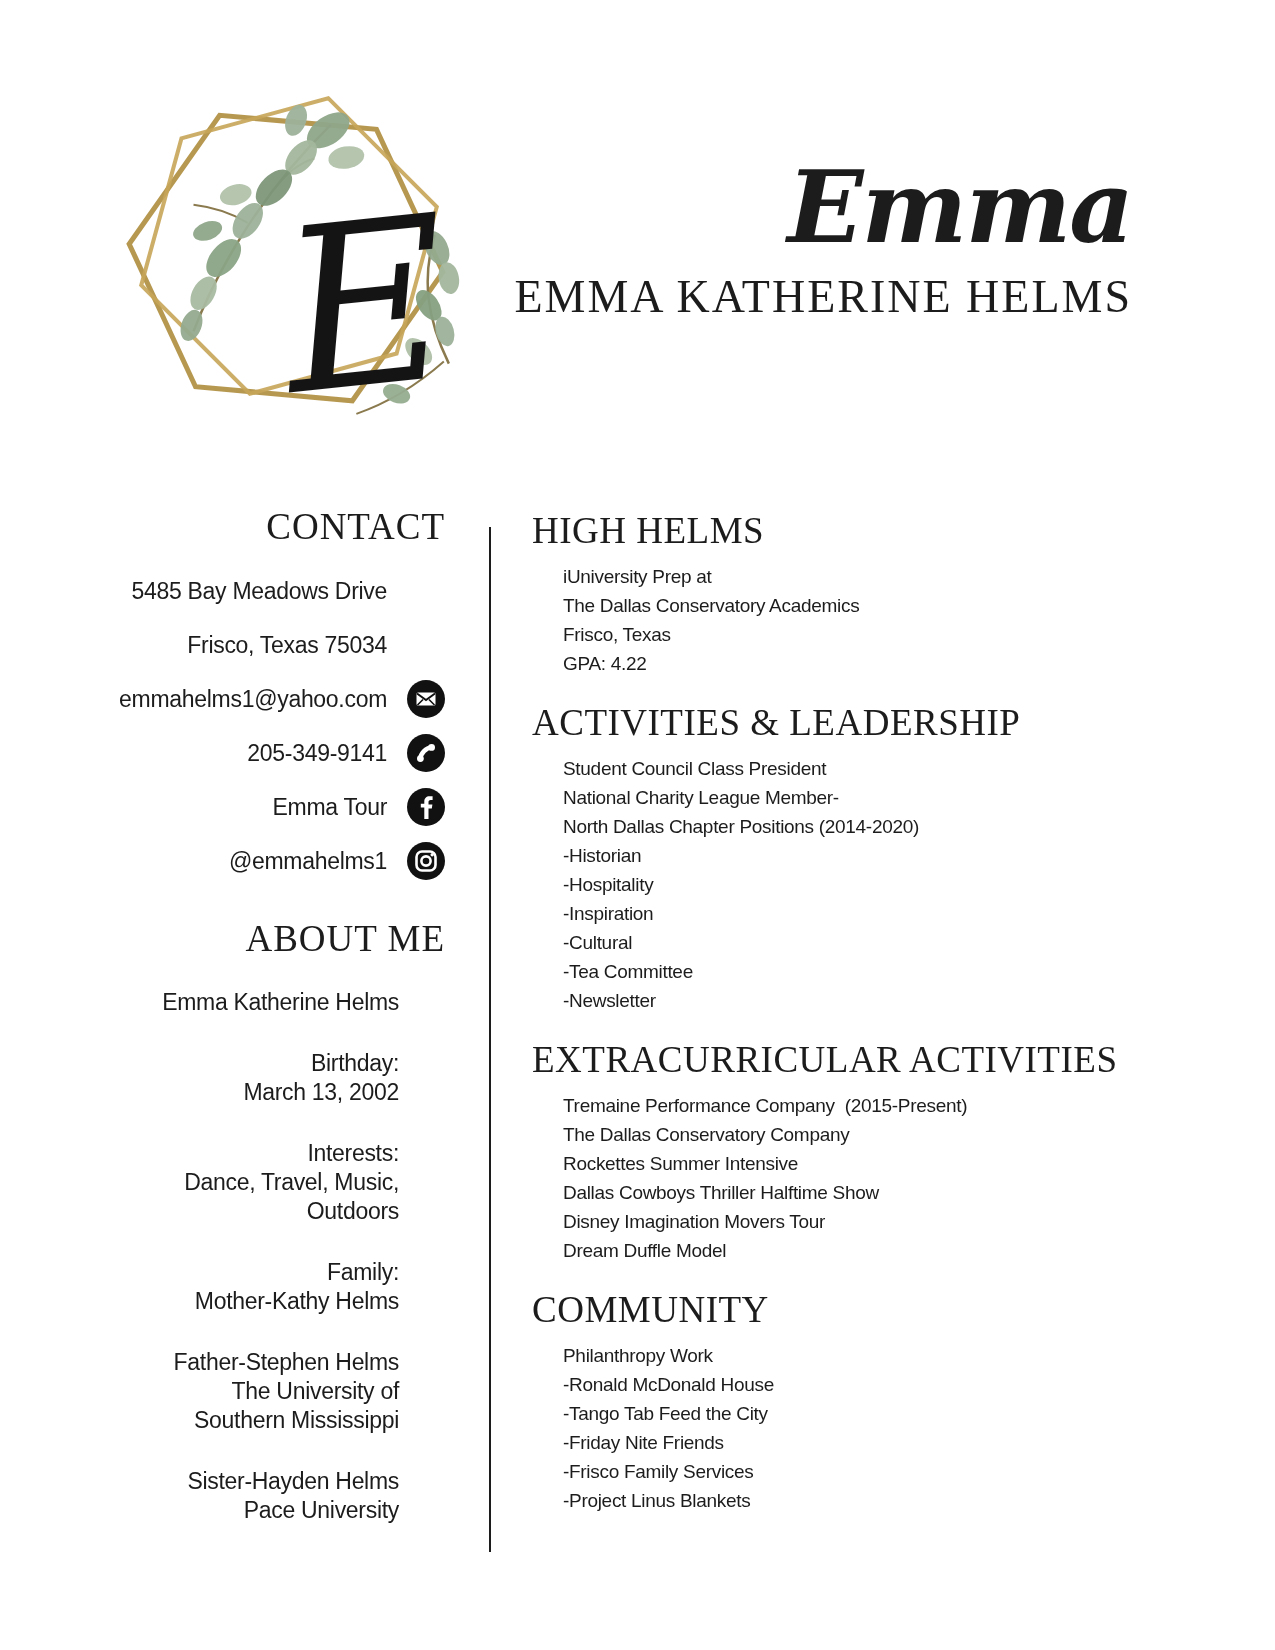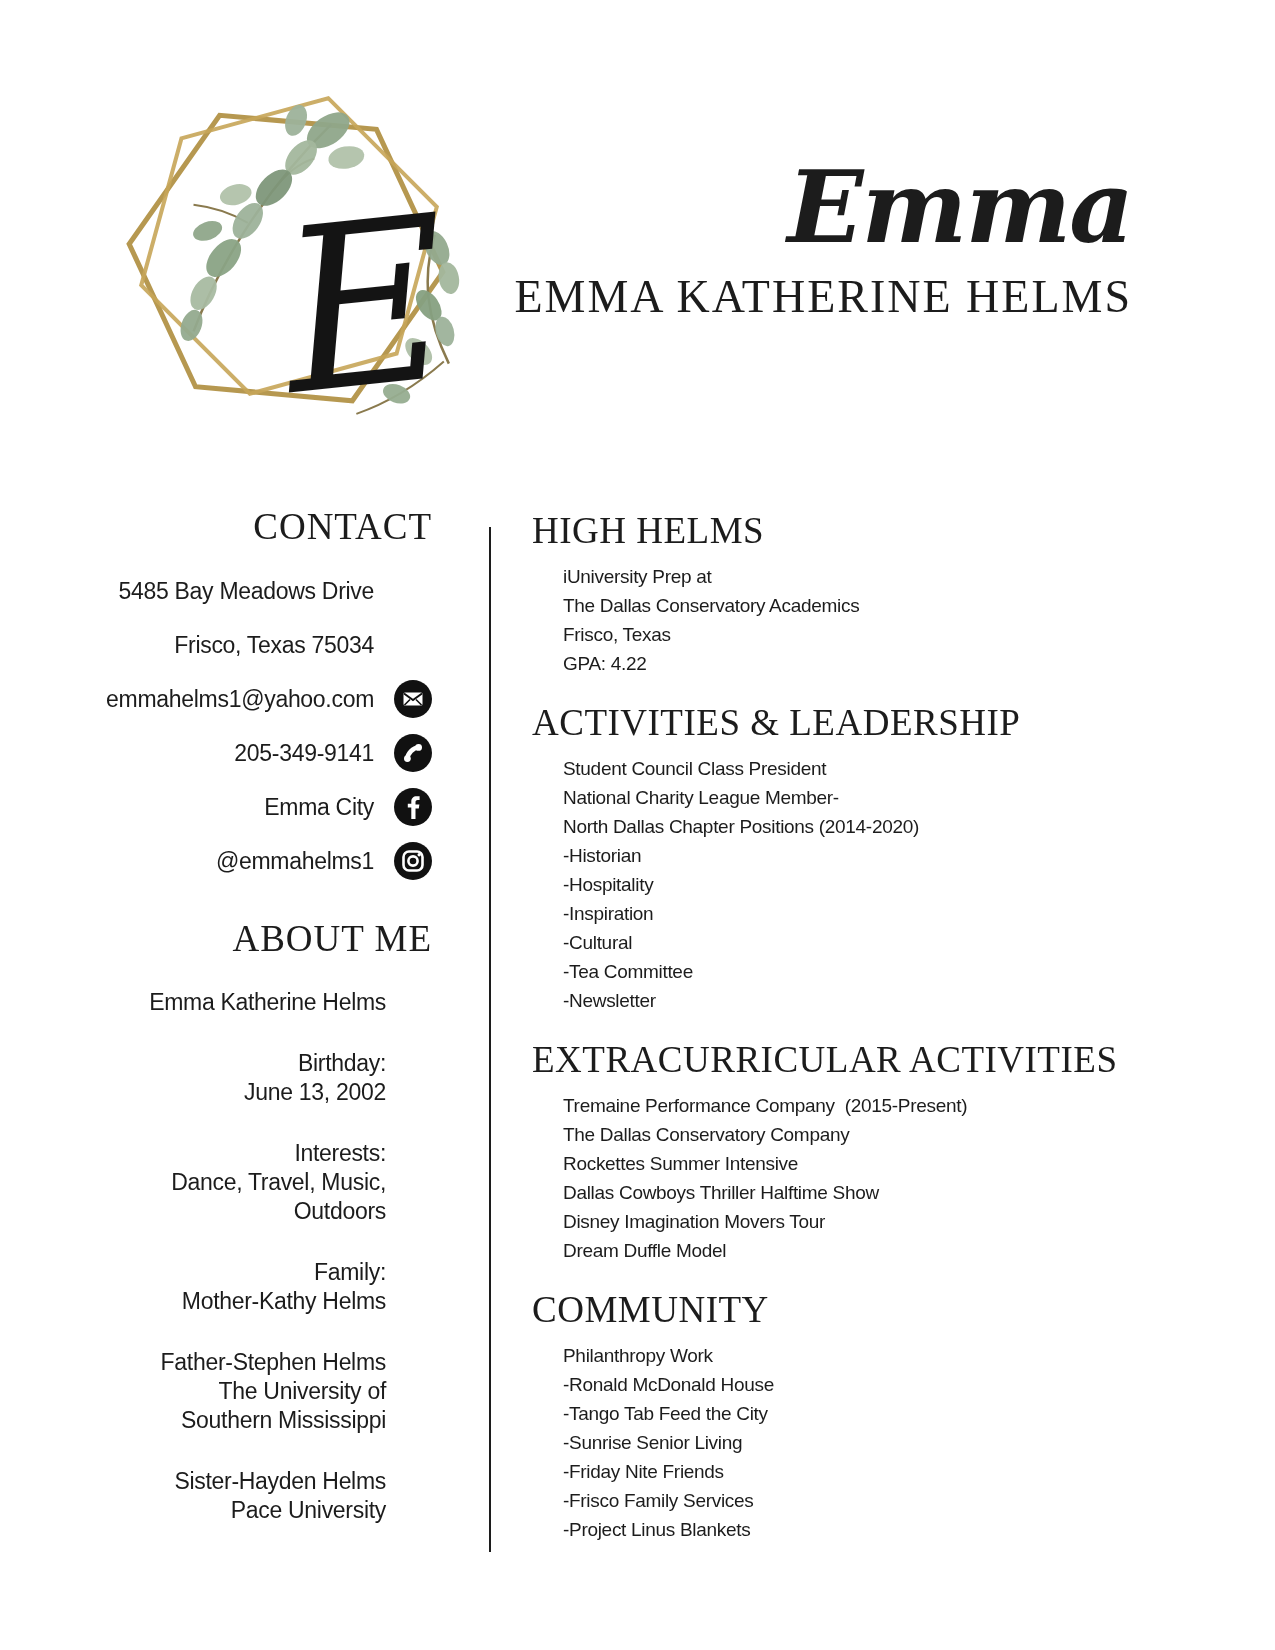--- a/index.html
+++ b/index.html
@@ -16,21 +16,21 @@
     font-family:"DejaVu Serif",serif;font-style:italic;font-weight:bold;
     font-size:100px;line-height:118px;letter-spacing:-2px;
   }
   .full-name{
     margin:6px 0 0;font-family:"Liberation Serif",serif;font-weight:normal;
     font-size:46px;line-height:1.1;letter-spacing:2px;white-space:nowrap;
   }
   
   .divider{position:absolute;left:489px;top:527px;width:2px;height:1025px;background:#1c1c1c;}
   
-  .left-col{position:absolute;left:89px;top:504px;width:343px;}
+  .left-col{position:absolute;left:102px;top:504px;width:343px;}
   .l-heading{
     margin:0;text-align:right;font-family:"Liberation Serif",serif;
     font-weight:normal;font-size:37px;line-height:46px;letter-spacing:1px;
   }
   .c-rows{margin-top:14px;}
   .c-row{
     display:flex;justify-content:flex-end;align-items:center;height:54px;
     font-size:23px;letter-spacing:-0.3px;
   }
   .c-row.no-icon{padding-right:58px;text-align:center;}
@@ -130,21 +130,21 @@
           <svg viewBox="0 0 38 38" width="38" height="38">
             <circle cx="19" cy="19" r="19" fill="#111111"></circle>
             <path d="M13.2 24.8 A13.5 13.5 0 0 1 24.8 13.2" fill="none" stroke="#ffffff" stroke-width="4.6" stroke-linecap="round"></path>
             <circle cx="13.4" cy="24.6" r="3.4" fill="#ffffff"></circle>
             <circle cx="24.6" cy="13.4" r="3.4" fill="#ffffff"></circle>
           </svg>
         </span>
       </div>
 
       <div class="c-row">
-        <span>Emma City</span>
+        <span>Emma Tour</span>
         <span class="cicon">
           <svg viewBox="0 0 38 38" width="38" height="38">
             <circle cx="19" cy="19" r="19" fill="#111111"></circle>
             <path d="M21.5 31 V20.5 h3.3 l0.6 -3.9 h-3.9 v-2.4 c0 -1.1 0.5 -2.1 2.2 -2.1 h1.9 V8.3 c-0.4 -0.05 -1.7 -0.16 -3.1 -0.16 c-3.1 0 -5.2 1.9 -5.2 5.3 v2.2 h-3.5 v3.9 h3.5 V31 Z" fill="#ffffff"></path>
           </svg>
         </span>
       </div>
 
       <div class="c-row">
         <span>@emmahelms1</span>
@@ -160,21 +160,21 @@
     </div>
 
     <h2 class="l-heading about">ABOUT ME</h2>
 
     <div class="about-body">
       <div class="grp">
         <div>Emma Katherine Helms</div>
       </div>
       <div class="grp">
         <div>Birthday:</div>
-        <div>June 13, 2002</div>
+        <div>March 13, 2002</div>
       </div>
       <div class="grp">
         <div>Interests:</div>
         <div>Dance, Travel, Music, Outdoors</div>
       </div>
       <div class="grp">
         <div>Family:</div>
         <div>Mother-Kathy Helms</div>
       </div>
       <div class="grp">
@@ -224,20 +224,19 @@
         <div class="sec-line">Disney Imagination Movers Tour</div>
         <div class="sec-line">Dream Duffle Model</div>
       </div>
 
     <h2 class="r-heading">COMMUNITY</h2>
     <div class="sec-body">
 
     <div class="sec-line">Philanthropy Work</div>
         <div class="sec-line">-Ronald McDonald House</div>
         <div class="sec-line">-Tango Tab Feed the City</div>
-        <div class="sec-line">-Sunrise Senior Living</div>
         <div class="sec-line">-Friday Nite Friends</div>
         <div class="sec-line">-Frisco Family Services</div>
         <div class="sec-line">-Project Linus Blankets</div>
       </div>
 
   </main>
 </div>
 
 </body></html>

